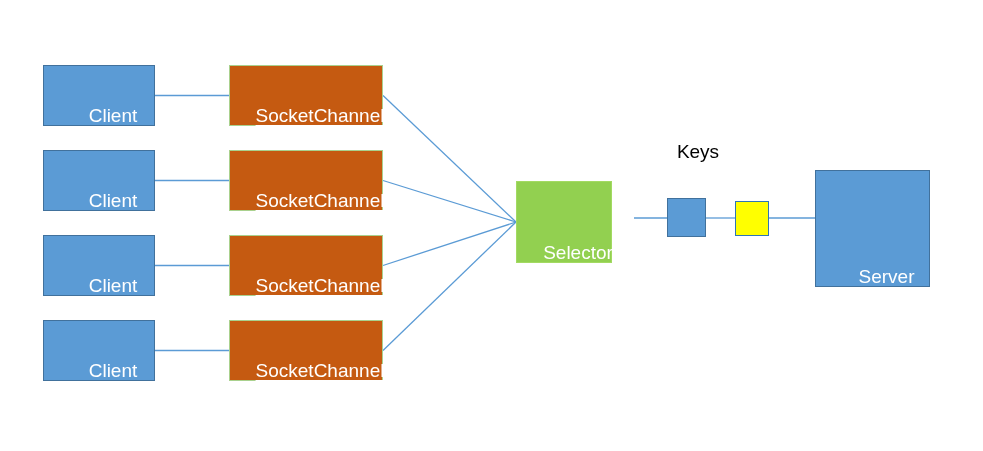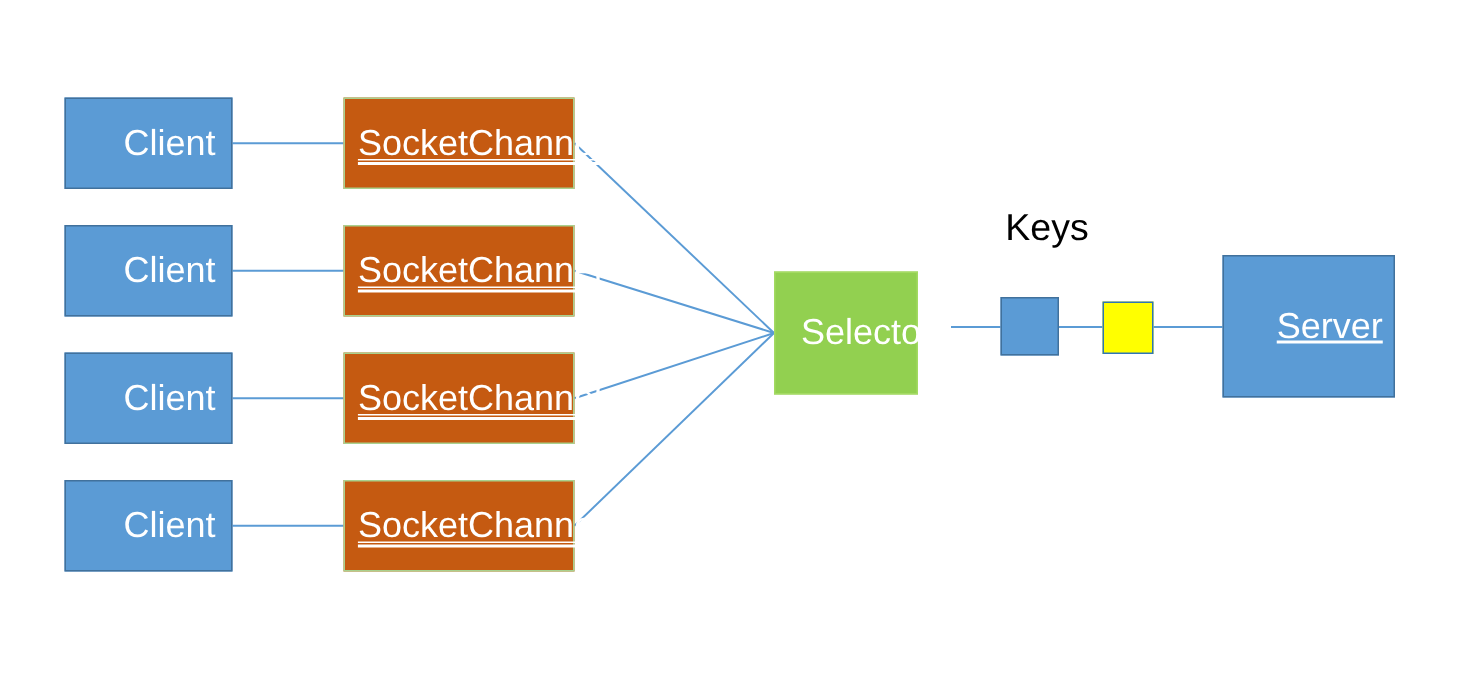--- a/index.html
+++ b/index.html
@@ -23,25 +23,25 @@
     height: 451px;
     pointer-events: none;
   }
   .lines-svg line {
     stroke: #5B9BD5;
     stroke-width: 1.3;
   }
   .node {
     position: absolute;
     display: flex;
-    align-items: center;
+    align-items: flex-end;
     justify-content: center;
     box-sizing: border-box;
     color: #ffffff;
-    font-size: 24px;
+    font-size: 19px;
     line-height: 1;
     white-space: nowrap;
     padding-left: 28px;
   }
   .client-box {
     left: 43px;
     width: 112px;
     height: 61px;
     background: #5B9BD5;
     border: 1.5px solid #41719C;
@@ -97,33 +97,32 @@
     top: 201px;
     width: 34px;
     height: 35px;
     background: #FFFF00;
     border: 1.5px solid #2E75B6;
   }
   .server-box {
     left: 815px;
     top: 170px;
     width: 115px;
-    height: 95px;
+    height: 117px;
     background: #5B9BD5;
     border: 1.5px solid #41719C;
-    text-decoration: underline;
   }
   .keys-label {
     position: absolute;
     left: 658px;
     top: 141px;
     width: 80px;
     text-align: center;
     color: #000000;
-    font-size: 25px;
+    font-size: 19px;
     line-height: 22px;
   }
 </style>
 </head>
 <body>
 
 <div class="canvas">
 
   <svg class="lines-svg" viewBox="0 0 983 451" xmlns="http://www.w3.org/2000/svg">
 

